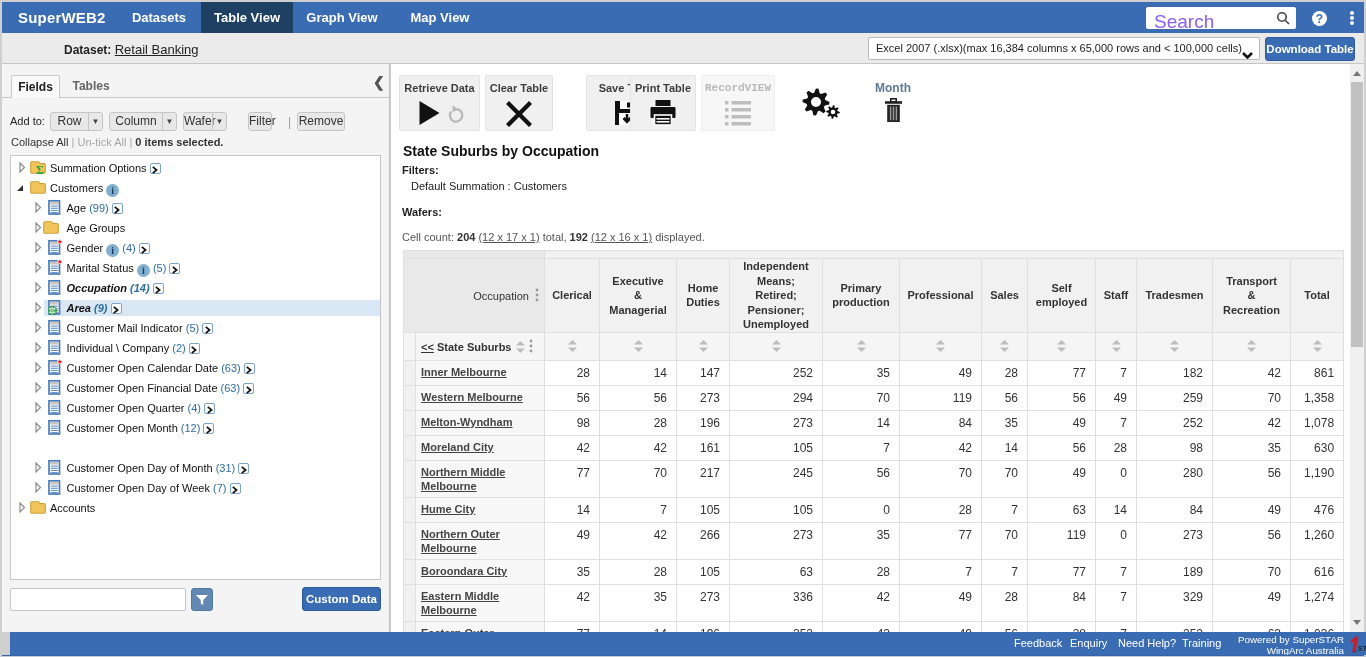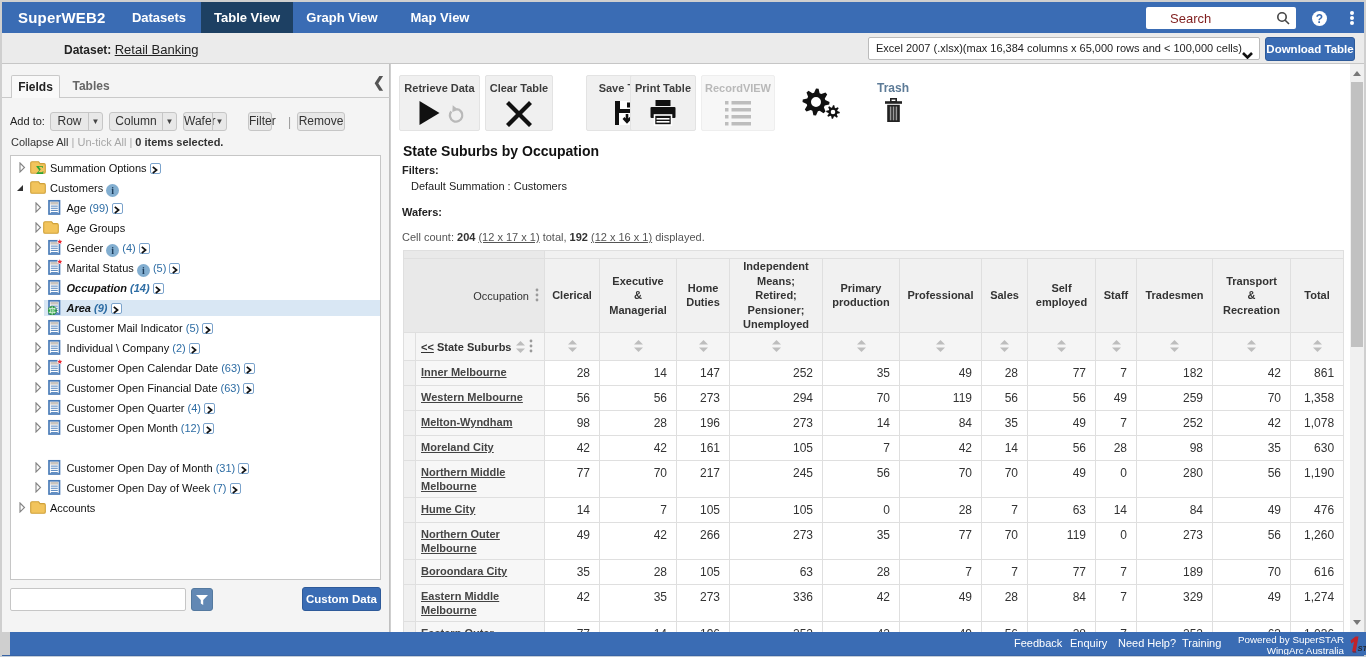--- a/index.html
+++ b/index.html
@@ -9,21 +9,21 @@
 
 
 #nav { left:2px; top:2px; width:1362px; height:31px; background:#3a6cb4; }
 #logo { left:16px; top:7px; color:#fff; font-size:15px; font-weight:bold; letter-spacing:0.2px; }
 .navitem { top:0; height:31px; line-height:31px; color:#fff; font-size:13px; font-weight:bold; text-align:center; }
 #nav-datasets { left:118px; width:78px; }
 #nav-table { left:199px; width:92px; background:#1d4063; }
 #nav-graph { left:296px; width:88px; }
 #nav-map { left:397px; width:82px; }
 #searchbox { left:1144px; top:5px; width:150px; height:22px; background:#fff; border-radius:2px; }
-#searchbox .ph { position:absolute; left:24px; top:4px; color:#7f1d1d; font-size:13px; }
+#searchbox .ph { position:absolute; left:8px; top:4px; color:#8b5cf6; font-size:19px; }
 #searchbox svg { position:absolute; right:5px; top:3px; }
 #helpcirc { left:1310px; top:9px; width:15px; height:15px; border-radius:50%; background:#fff; color:#3a6cb4; font-weight:bold; font-size:12px; text-align:center; line-height:16px; }
 .kdot { left:1348px; width:4px; height:4px; border-radius:50%; background:#fff; }
 
 
 #dsbar { left:2px; top:33px; width:1362px; height:31px; background:#ebebeb; border-bottom:1px solid #c6c6c6; }
 #dsbar .lbl { position:absolute; left:16px; top:9px; font-size:12px; font-weight:bold; color:#222;margin-left:46px; }
 #ddl { left:866px; top:4px; width:392px; height:23px; background:#fff; border:1px solid #bbb; border-radius:2px; font-size:11px; white-space:nowrap; color:#222; line-height:21px; padding-left:7px; }
 #ddl b.car { position:absolute; right:6px; top:7px; }
 #dlbtn { left:1263px; top:4px; width:90px; white-space:nowrap; height:24px; background:#3a6cb4; border:1px solid #2e5a99; border-radius:3px; color:#fff; font-size:11.5px; font-weight:bold; text-align:center; line-height:22px; }
@@ -47,21 +47,21 @@
 .gobox svg { display:block; margin:1.5px auto 0; }
 #sfilter { left:8px; top:524px; width:176px; height:23px; background:#fff; border:1px solid #c6c6c6; border-radius:2px; }
 #sfbtn { left:189px; top:524px; width:22px; height:23px; background:#6288b4; border:1px solid #54799f; border-radius:3px; }
 #cdbtn { left:300px; top:523px; width:79px; height:24px; background:#3a6cb4; border:1px solid #2e5a99; border-radius:3px; color:#fff; font-weight:bold; font-size:11.5px; text-align:center; line-height:22px; }
 
 
 #main { left:391px; top:64px; width:973px; height:568px; background:#fff; }
 .tbtn { position:absolute; top:11px; height:56px; background:#f0f0f0; border:1px solid #e3e3e3; border-radius:2px; }
 .tbtn .cap { position:absolute; top:6px; width:100%; text-align:center; font-size:11px; font-weight:bold; color:#3d3d3d; }
 .tbtn svg { position:absolute; left:50%; transform:translateX(-50%); top:24px; }
-#rvbtn .cap { color:#b9b9b9; }
+#rvbtn .cap { color:#b9b9b9;font-family:Liberation Mono, monospace; }
 #tbl-title { left:12px; top:79px; font-size:14px; font-weight:bold; color:#111; }
 .para { position:absolute; left:11px; font-size:11px; color:#222; }
 #scrollv { left:959px; top:0px; width:14px; height:568px; background:#f0f0f0; }
 #scrollv .thumb { position:absolute; left:1px; top:18px; width:12px; height:265px; background:#c1c1c1; }
 #scrollv .sarr { position:absolute; left:3px; width:0; height:0; }
 
 
 #grid { left:12px; top:186px; width:940px; border-collapse:collapse; table-layout:fixed; }
 #grid td, #grid th { border:1px solid #dfdfdf; font-size:12px; color:#333; overflow:hidden; }
 #grid .chead { background:#f1f1f1; font-weight:bold; text-align:center; vertical-align:middle; padding:0 3px; font-size:11px; line-height:14.5px; }
@@ -439,21 +439,21 @@
           <rect x="6.5" y="22" width="19.5" height="3.5"></rect>
         </g>
       </svg>
   </div>
   <div class="abs" style="left:401px; top:21px;">
     <svg width="54" height="40" viewBox="0 0 54 40">
         <path d="M24.0 3.5 L26.6 3.8 L27.6 8.2 L29.3 9.1 L33.5 7.5 L35.2 9.5 L32.8 13.4 L33.3 15.1 L37.5 17.0 L37.2 19.6 L32.8 20.6 L31.9 22.3 L33.5 26.5 L31.5 28.2 L27.6 25.8 L25.9 26.3 L24.0 30.5 L21.4 30.2 L20.4 25.8 L18.7 24.9 L14.5 26.5 L12.8 24.5 L15.2 20.6 L14.7 18.9 L10.5 17.0 L10.8 14.4 L15.2 13.4 L16.1 11.7 L14.5 7.5 L16.5 5.8 L20.4 8.2 L22.1 7.7 Z M29.0 17 A5 5 0 1 0 19 17 A5 5 0 1 0 29 17 Z" fill="#111" fill-rule="evenodd"></path>
         <path d="M41.0 20.2 L42.3 20.3 L42.8 22.8 L43.6 23.2 L45.8 22.2 L46.7 23.2 L45.2 25.2 L45.5 26.1 L47.8 27.0 L47.7 28.3 L45.2 28.8 L44.8 29.6 L45.8 31.8 L44.8 32.7 L42.8 31.2 L41.9 31.5 L41.0 33.8 L39.7 33.7 L39.2 31.2 L38.4 30.8 L36.2 31.8 L35.3 30.8 L36.8 28.8 L36.5 27.9 L34.2 27.0 L34.3 25.7 L36.8 25.2 L37.2 24.4 L36.2 22.2 L37.2 21.3 L39.2 22.8 L40.1 22.5 Z M43.3 27 A2.3 2.3 0 1 0 38.7 27 A2.3 2.3 0 1 0 43.3 27 Z" fill="#111" fill-rule="evenodd"></path>
       </svg>
   </div>
-  <div class="abs" style="left:476px; top:17px; width:52px; text-align:center; color:#5d7b97; font-size:12px; font-weight:bold;">Trash</div>
+  <div class="abs" style="left:476px; top:17px; width:52px; text-align:center; color:#5d7b97; font-size:12px; font-weight:bold;">Month</div>
   <div class="abs" style="left:494px; top:34px;">
     <svg width="17" height="24" viewBox="0 0 17 24">
         <rect x="5.8" y="0.8" width="5.4" height="3" fill="none" stroke="#222" stroke-width="1.6"></rect>
         <rect x="0" y="3.2" width="17" height="2.6" fill="#222"></rect>
         <path d="M2.2 6.8 L14.8 6.8 L14.8 24 L2.2 24 Z" fill="#222"></path>
         <g stroke="#999" stroke-width="1.5">
           <line x1="5.6" y1="8.5" x2="5.6" y2="22.3"></line>
           <line x1="8.5" y1="8.5" x2="8.5" y2="22.3"></line>
           <line x1="11.4" y1="8.5" x2="11.4" y2="22.3"></line>
         </g>

